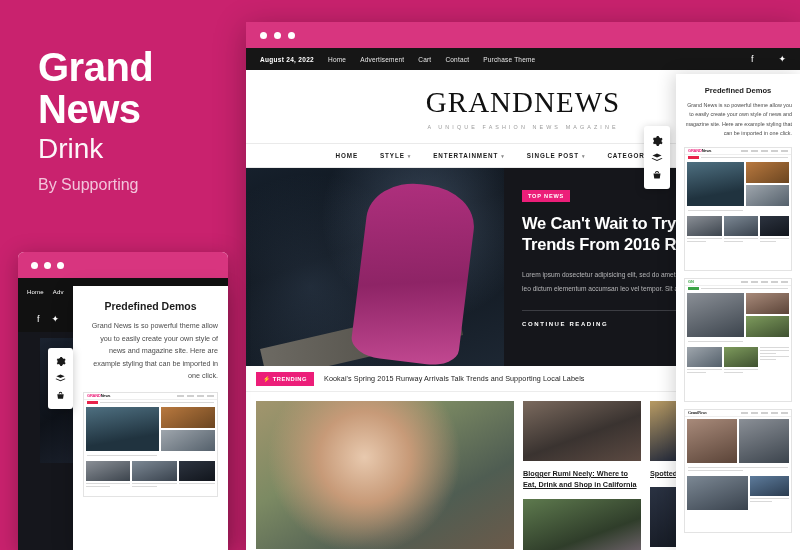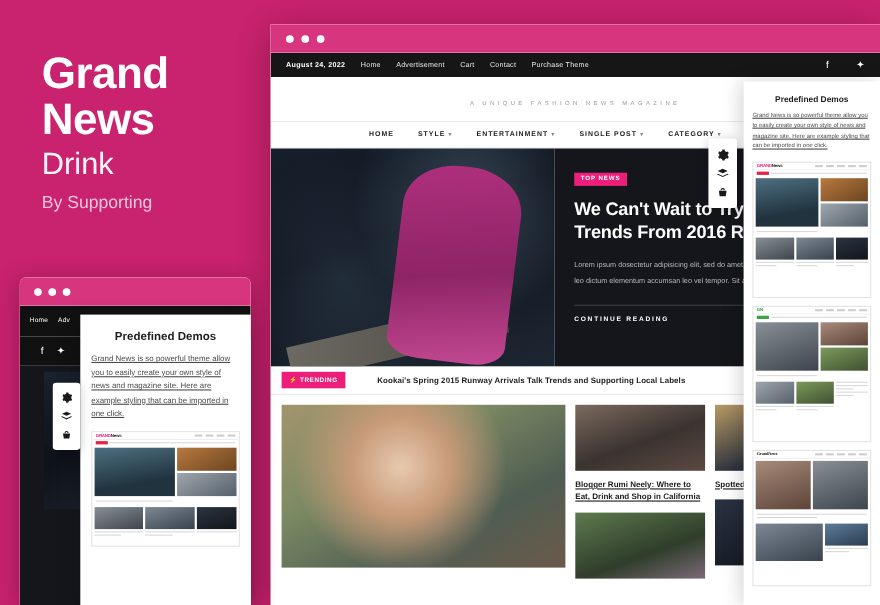--- a/index.html
+++ b/index.html
@@ -83,21 +83,21 @@
   .rail-ico { display:flex; align-items:center; justify-content:center; }
 
   
   .mini-card {
     position:absolute; left:73px; top:286px; width:155px; height:264px;
     background:#fff; z-index:6; overflow:hidden;
     box-shadow:0 5px 20px rgba(0,0,0,.22);
     padding:14px 10px 0;
   }
   .dm-h { text-align:center; font-size:10.5px; font-weight:bold; color:#1c1c1c; }
-  .dm-p { text-align:left; font-size:7.2px; line-height:1.75; color:#4c4c4c; margin-top:8px;text-decoration:underline; }
+  .dm-p { text-align:right; font-size:7.2px; line-height:1.75; color:#4c4c4c; margin-top:8px; }
 
   
   .thumb { width:100%; background:#fff; border:1px solid #e3e3e3; overflow:hidden; }
   .tb-top { height:7px; background:#fff; display:flex; align-items:center;
             padding:0 3px; gap:2px; border-bottom:1px solid #eee; }
   .tb-logo { font-size:4px; font-weight:bold; color:#EC1E79; letter-spacing:-.2px;}
   .tb-logo i { color:#222; font-style:normal; }
   .tb-nav { display:flex; gap:3px; margin-left:auto; }
   .tb-nav span { display:block; width:7px; height:1.5px; background:#cfcfcf; }
   .tb-alert { height:5px; background:#fff; display:flex; align-items:center; gap:2px; padding:0 3px;}
@@ -199,21 +199,21 @@
   .hero-cta { font-size:6px; font-weight:bold; letter-spacing:1.6px; color:#fff; }
 
   .trending {
     height:26px; display:flex; align-items:center; gap:10px;
     border-bottom:1px solid #ececec; padding:0 10px;
   }
   .tr-badge {
     background:#EC1E79; color:#fff; font-size:5.8px; font-weight:bold;
     padding:4px 7px; letter-spacing:.5px; display:flex; gap:2px; align-items:center;
   }
-  .tr-txt { font-size:7.2px; font-weight:bold; color:#1c1c1c; letter-spacing:.1px;margin-left:19px; }
+  .tr-txt { font-size:7.2px; font-weight:normal; color:#1c1c1c; letter-spacing:.1px; }
 
   .cards { display:flex; gap:9px; padding:9px 10px 0; }
   .card-lg { width:258px; }
   .card-lg .pic {
     height:148px;
     background:
       radial-gradient(circle at 42% 38%, #e8c9ae 0%, #c79a78 26%, transparent 55%),
       linear-gradient(150deg,#a2956d 0%,#7c8a63 35%,#4f5d52 70%,#6b5a4a 100%);
   }
   .card-sm { width:118px; }
@@ -359,20 +359,21 @@
       <a href="#">Advertisement</a>
       <a href="#">Cart</a>
       <a href="#">Contact</a>
       <a href="#">Purchase Theme</a>
       <span class="spacer"></span>
       <span class="soc">f</span>
       <span class="soc">✦</span>
     </div>
 
     <div class="brand">
+      <h1>GRANDNEWS</h1>
       <p>A UNIQUE FASHION NEWS MAGAZINE</p>
     </div>
 
     <nav class="mainnav">
       <a href="#">
           <span>HOME</span>
         </a>
       <a href="#">
           <span>STYLE</span>
           <span class="caret">▾</span>

